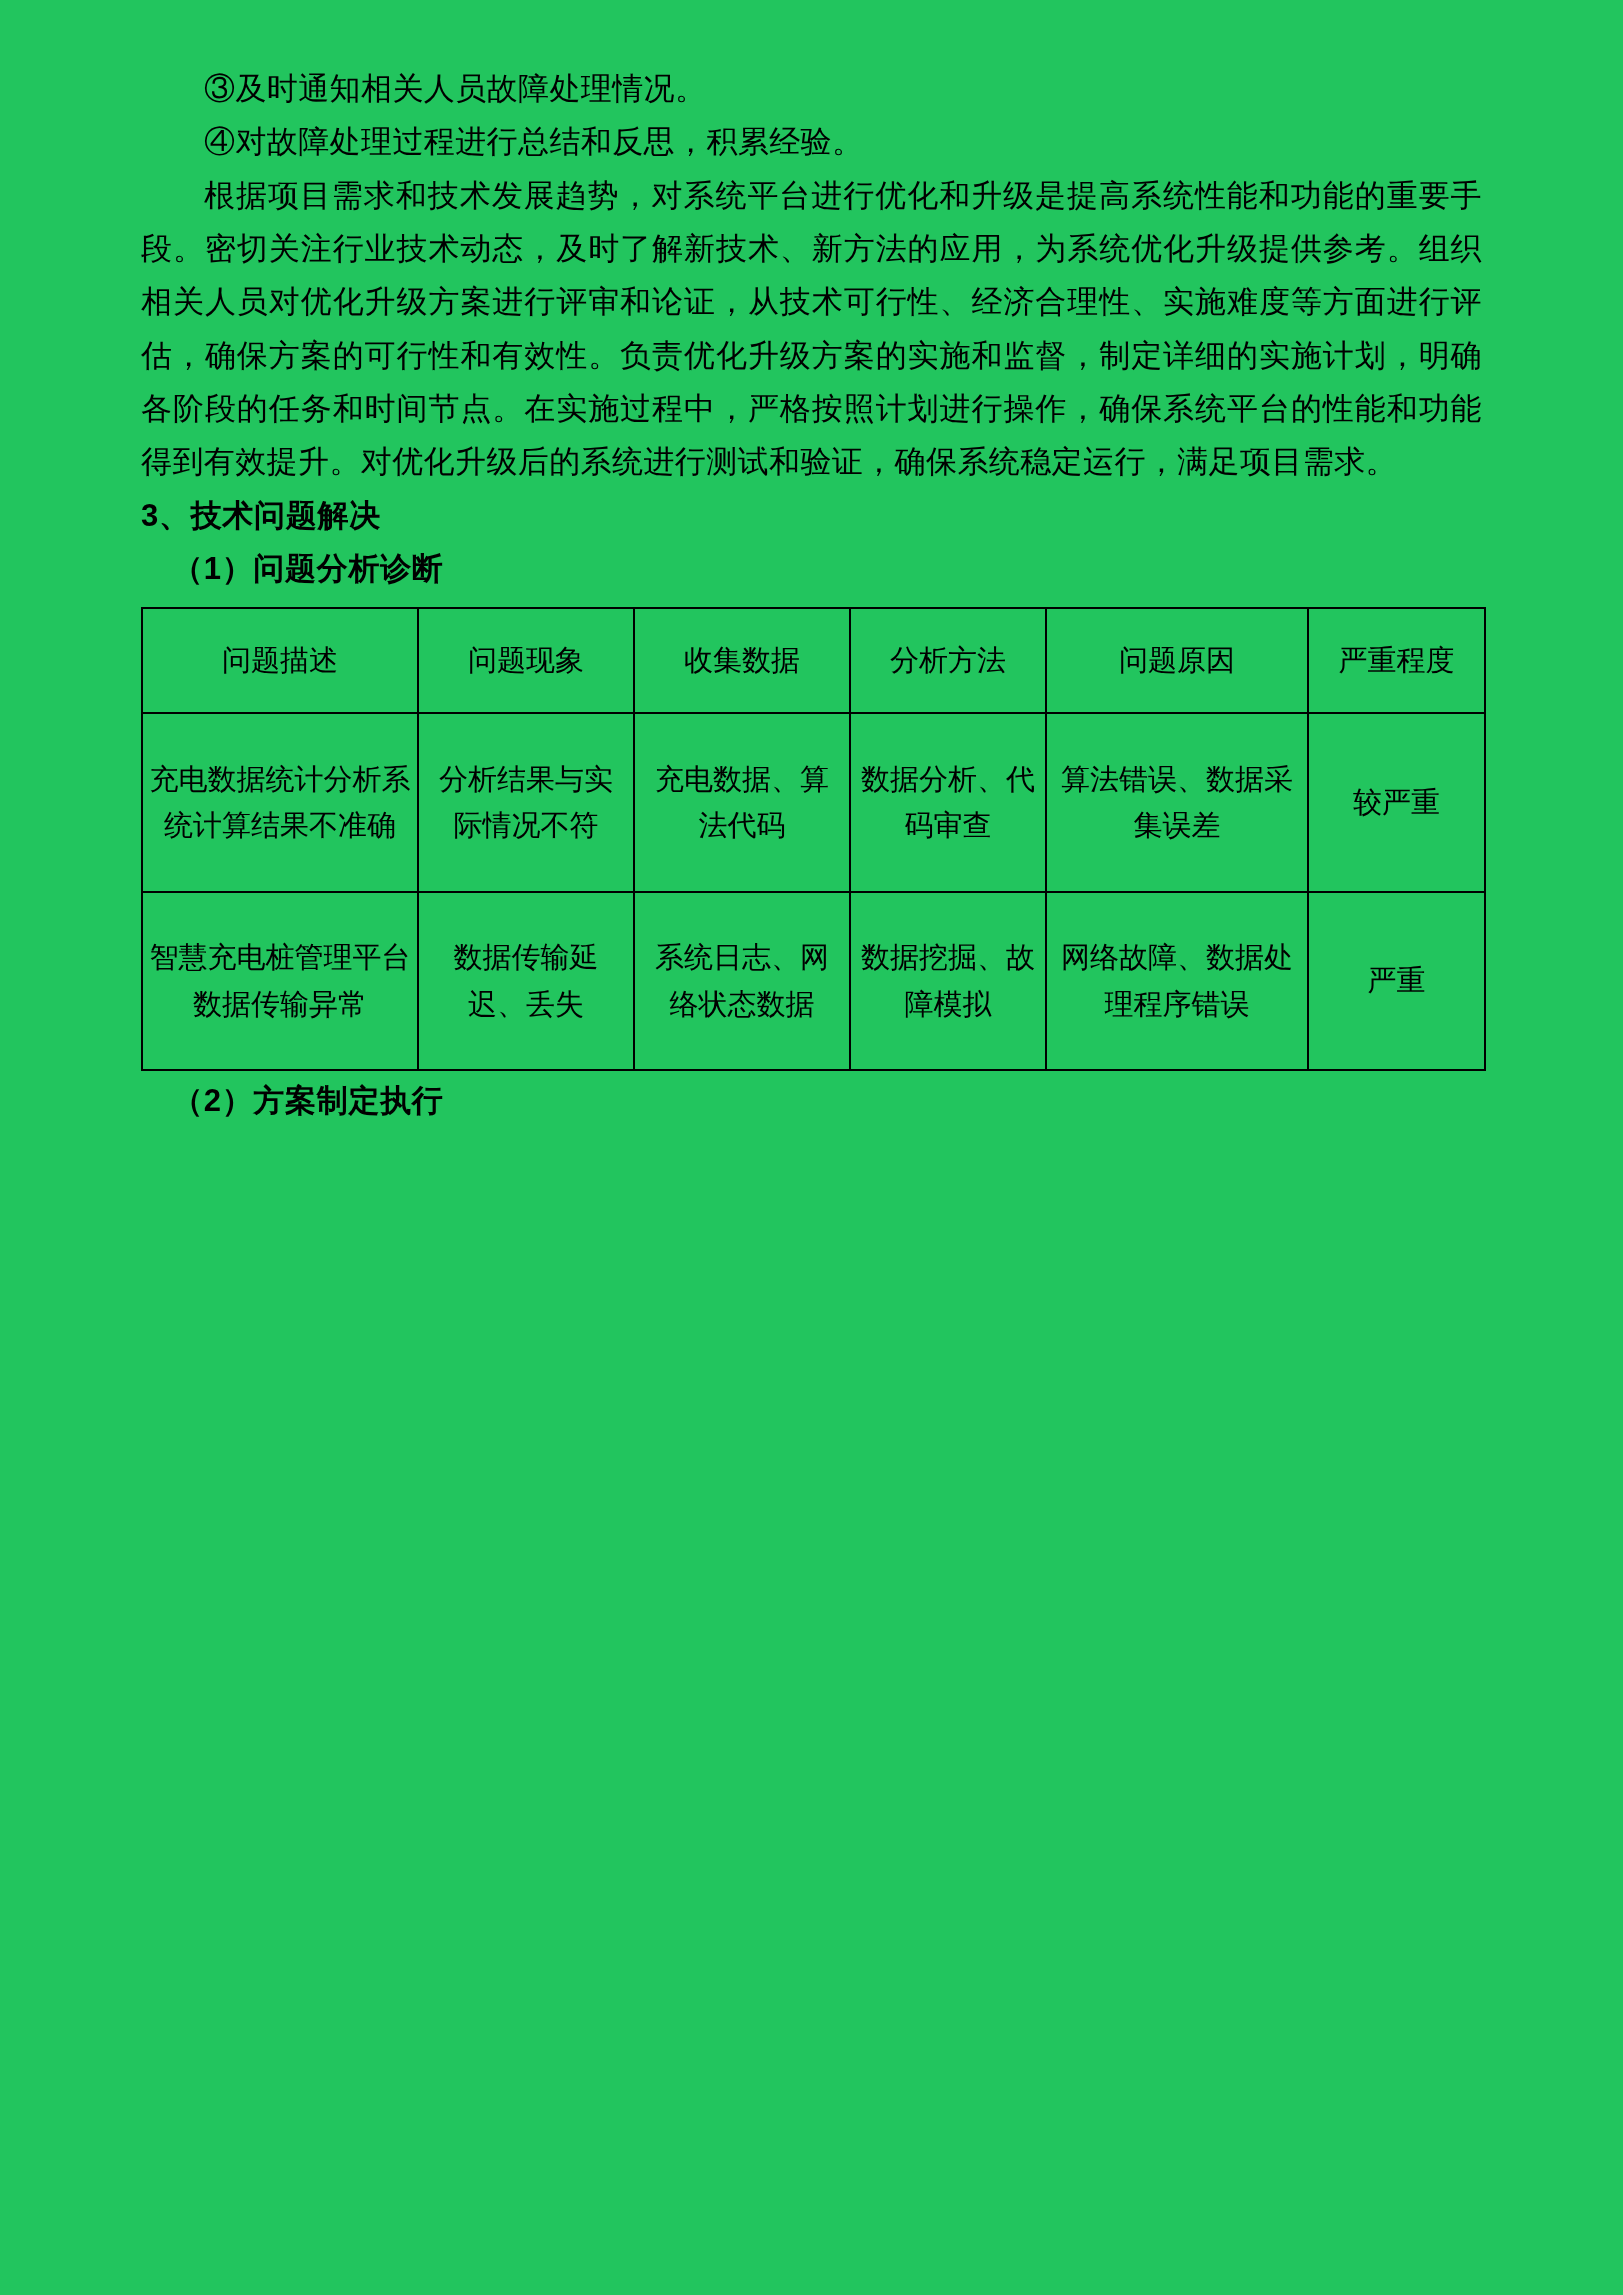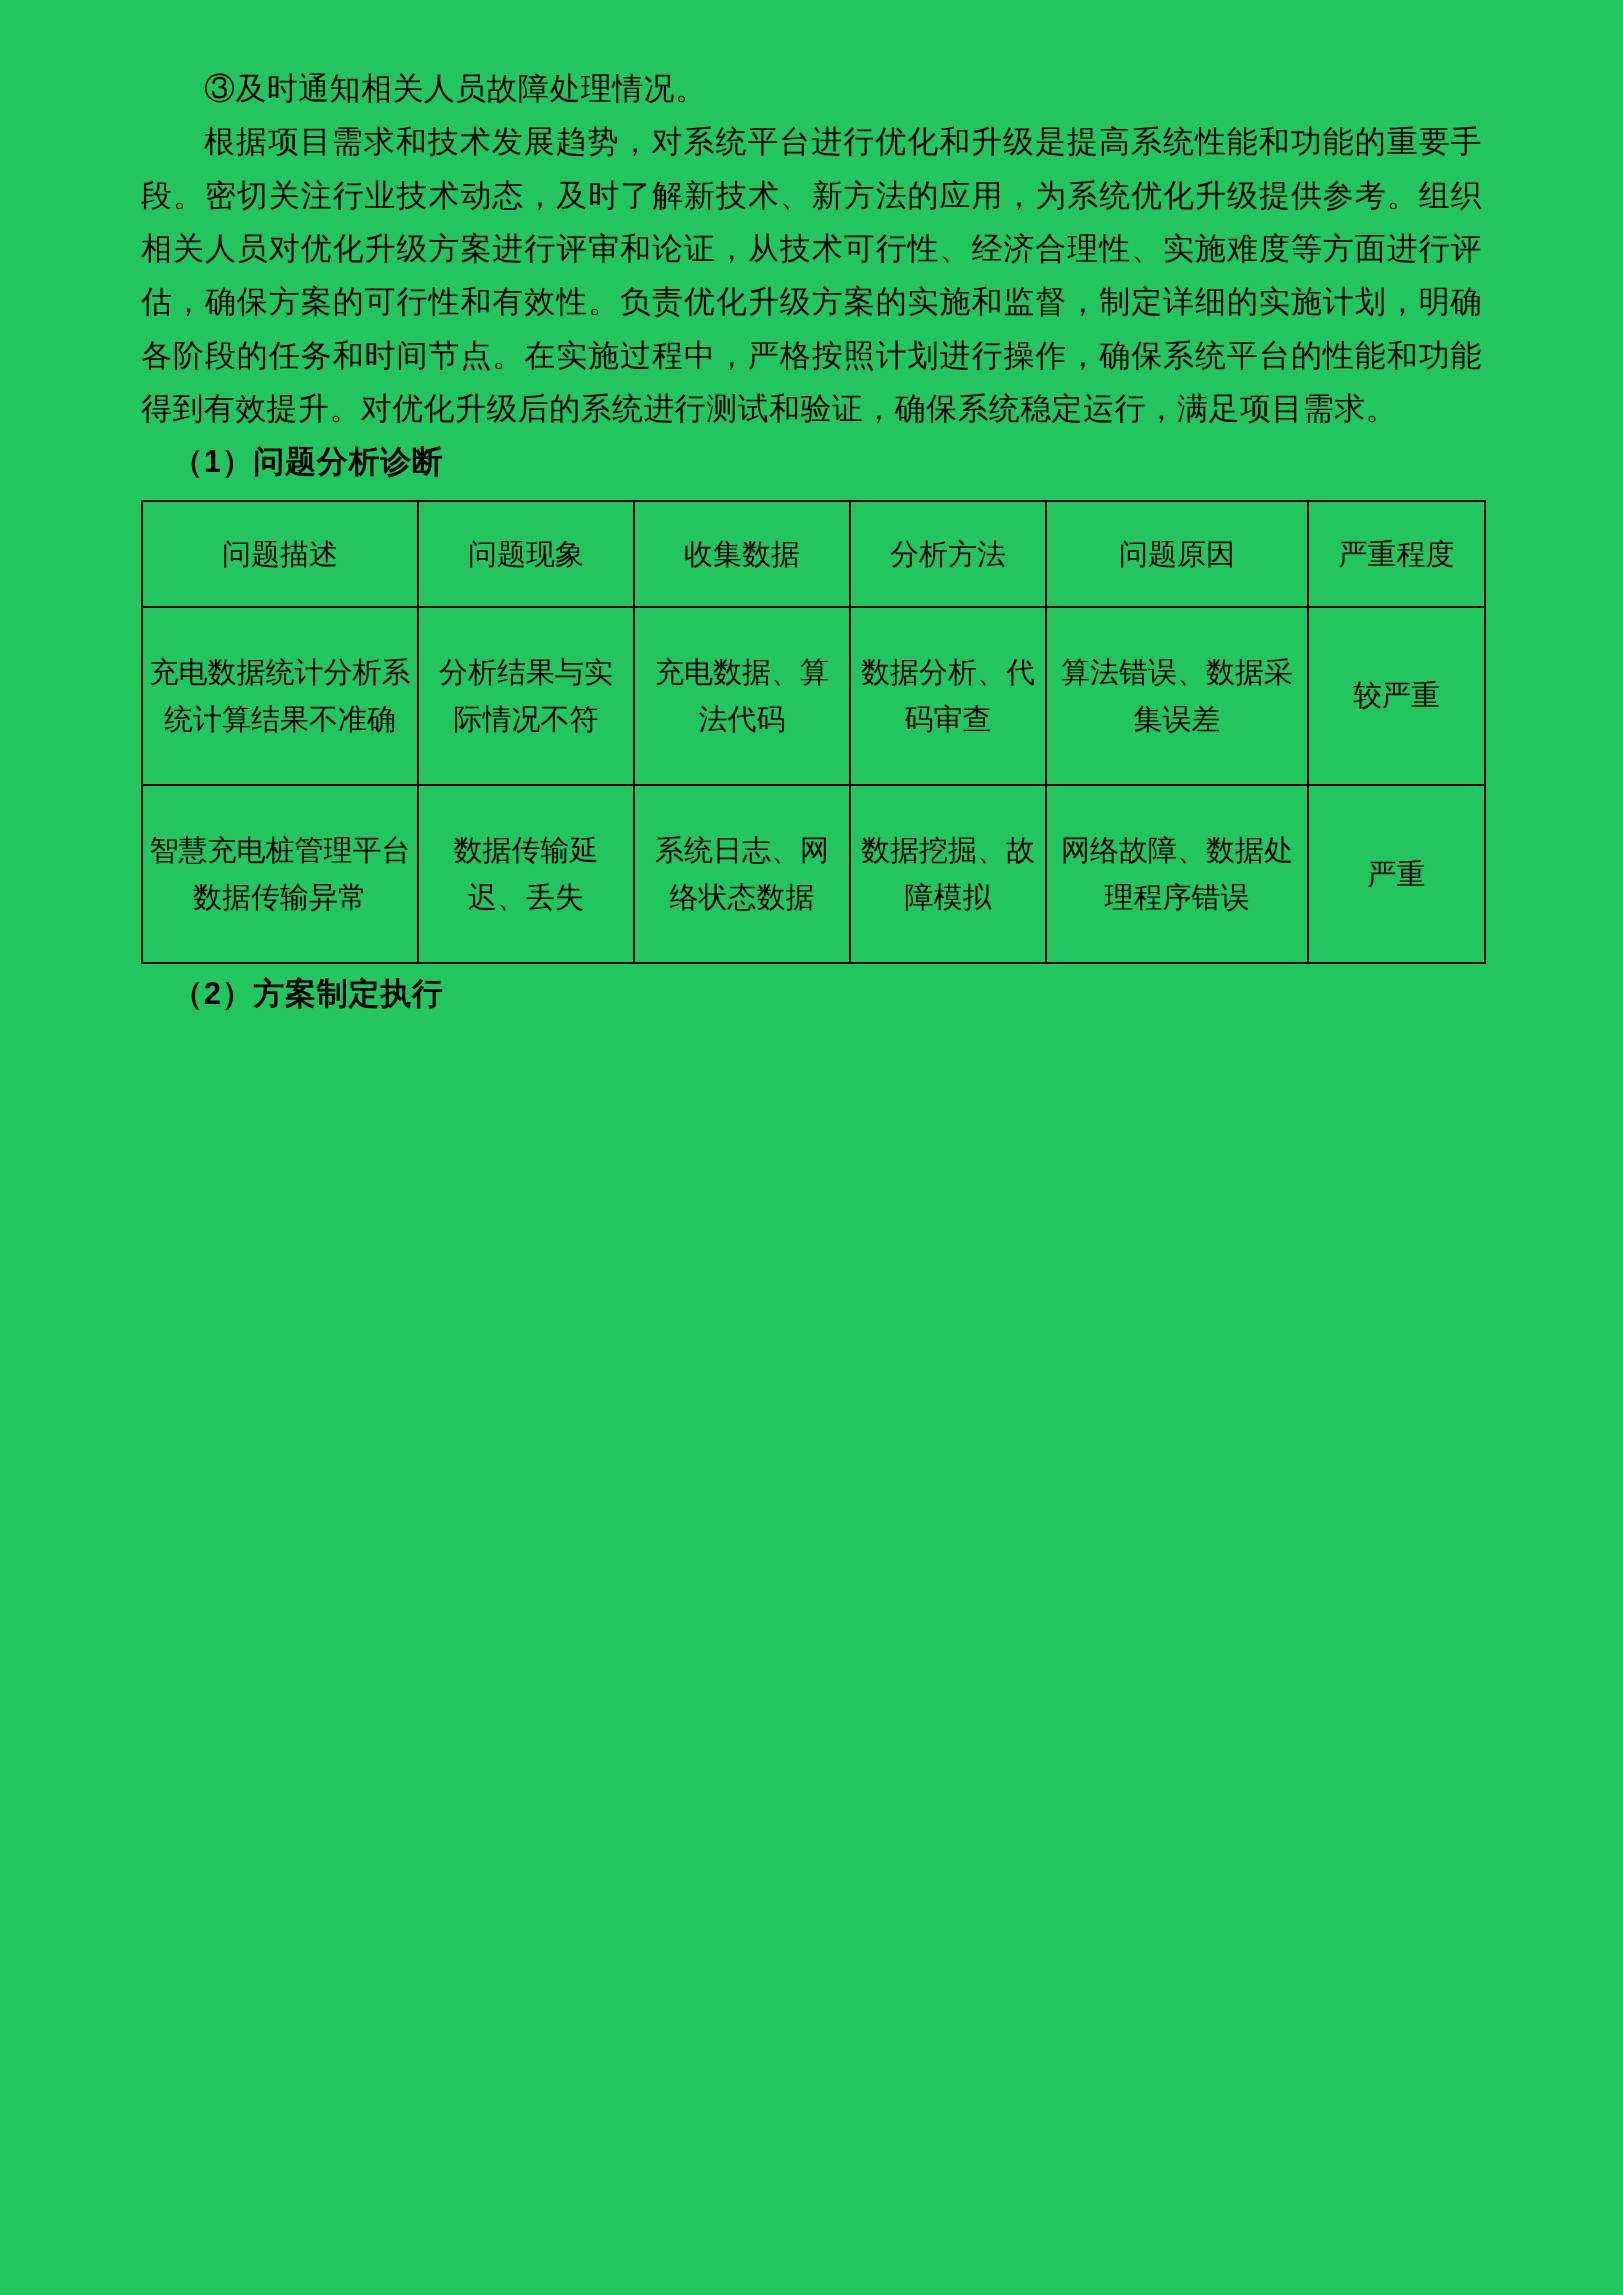--- a/index.html
+++ b/index.html
@@ -90,24 +90,26 @@
   col.c6 { width: 177px; }
 </style>
 </head>
 <body>
 
 <div class="page">
   <div class="content">
 
     <p class="para sub-item">③及时通知相关人员故障处理情况。</p>
 
+    <p class="para sub-item">④对故障处理过程进行总结和反思，积累经验。</p>
 
 
     <p class="para indent">根据项目需求和技术发展趋势，对系统平台进行优化和升级是提高系统性能和功能的重要手段。密切关注行业技术动态，及时了解新技术、新方法的应用，为系统优化升级提供参考。组织相关人员对优化升级方案进行评审和论证，从技术可行性、经济合理性、实施难度等方面进行评估，确保方案的可行性和有效性。负责优化升级方案的实施和监督，制定详细的实施计划，明确各阶段的任务和时间节点。在实施过程中，严格按照计划进行操作，确保系统平台的性能和功能得到有效提升。对优化升级后的系统进行测试和验证，确保系统稳定运行，满足项目需求。</p>
 
+    <p class="heading level-num">3、技术问题解决</p>
 
     <p class="heading">（1）问题分析诊断</p>
 
 
     <table class="problem-table">
       <colgroup>
         <col class="c1">
           <col class="c2">
           <col class="c3">
         <col class="c4">

